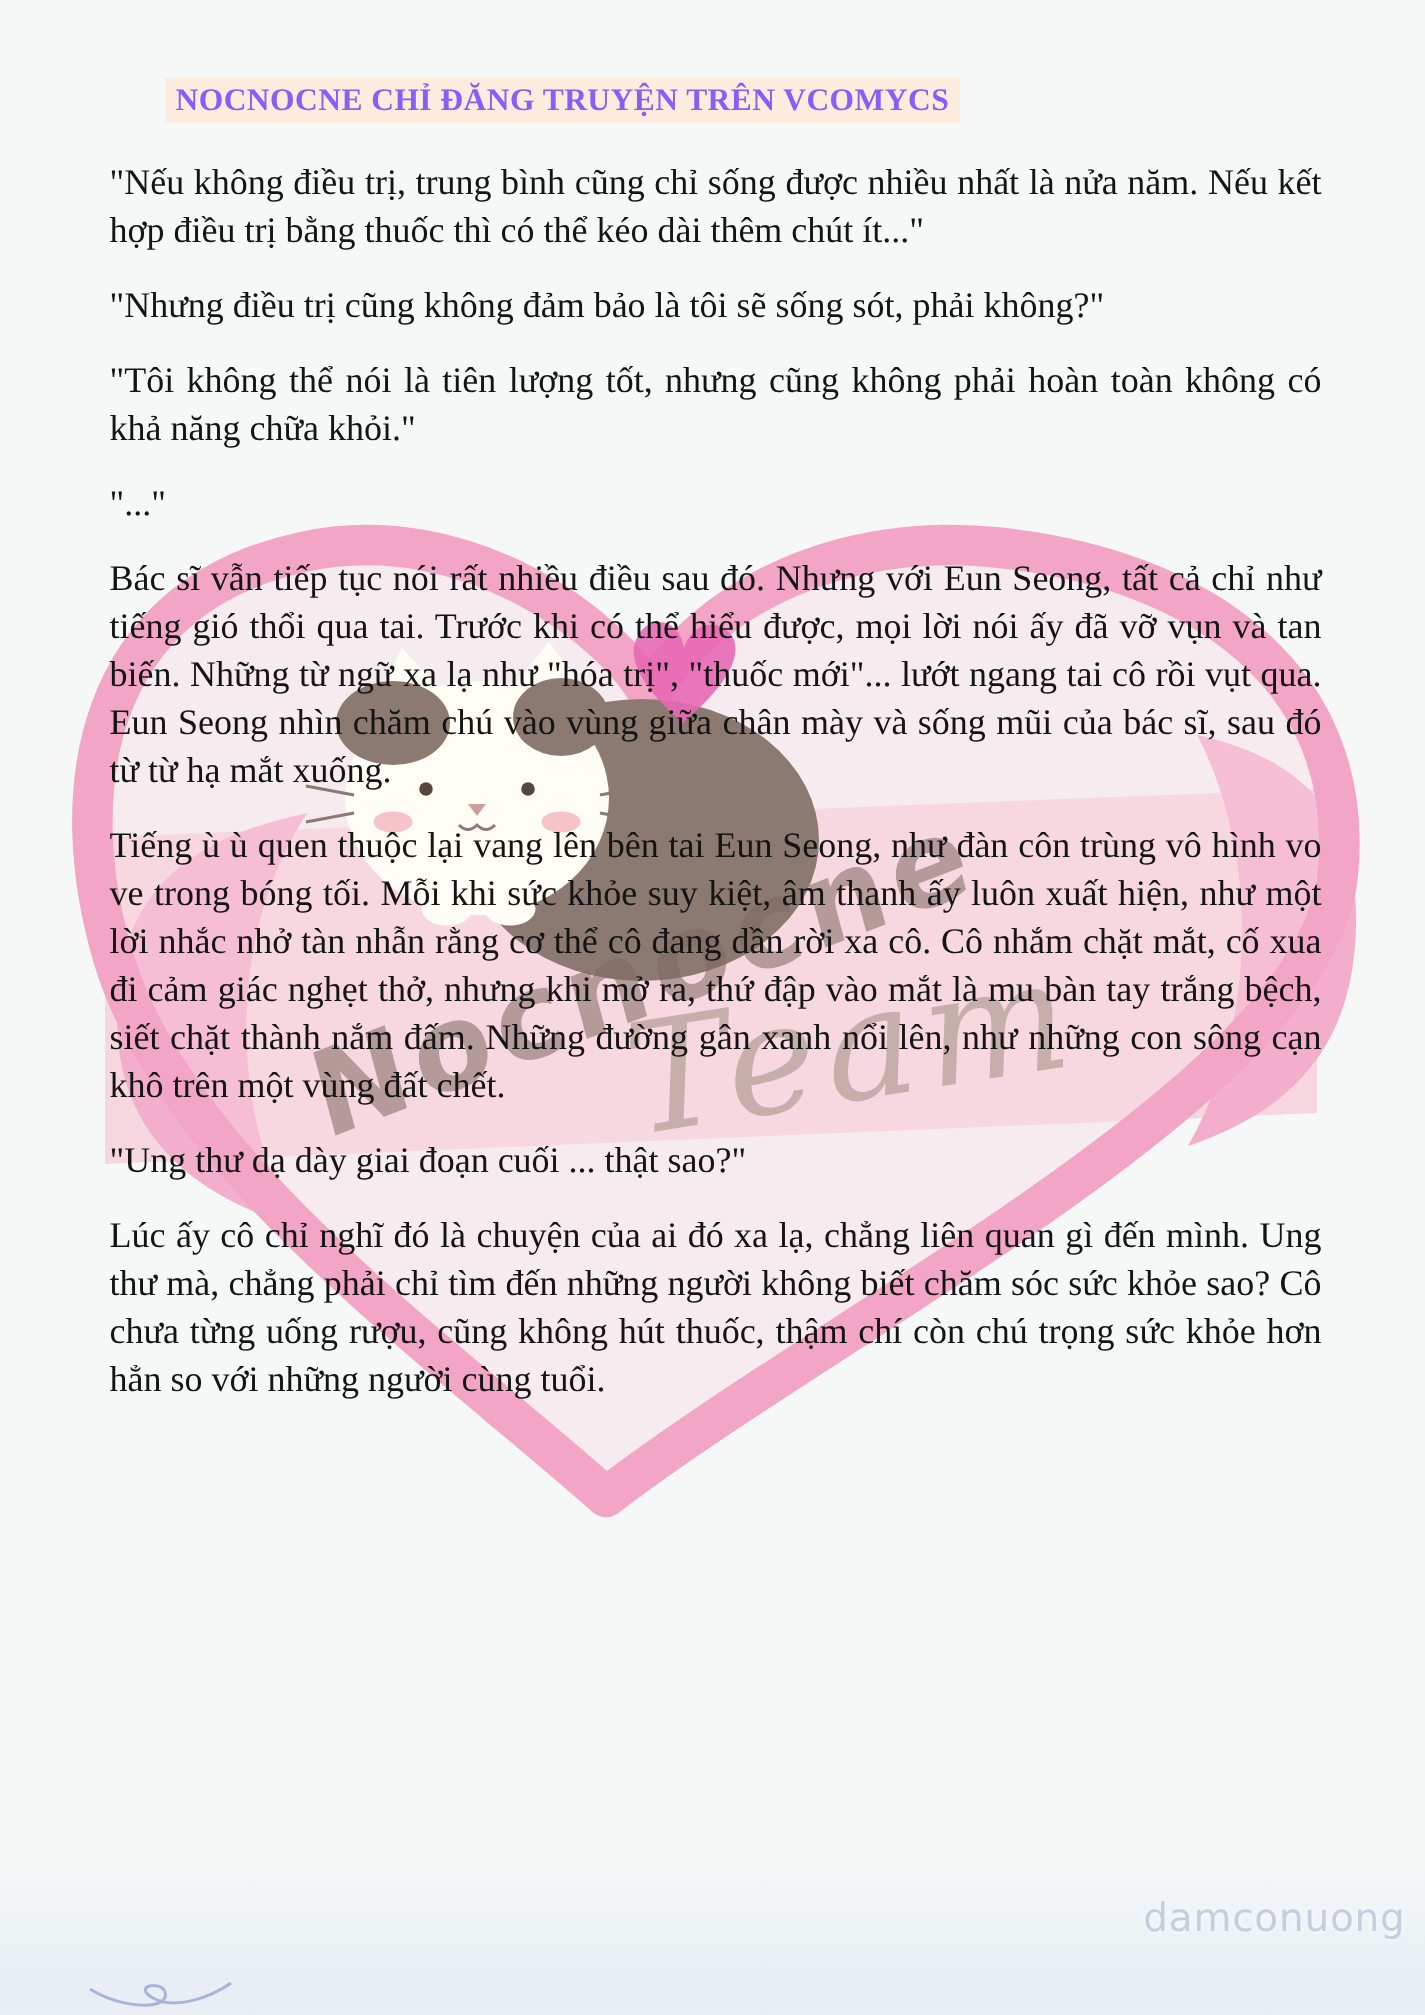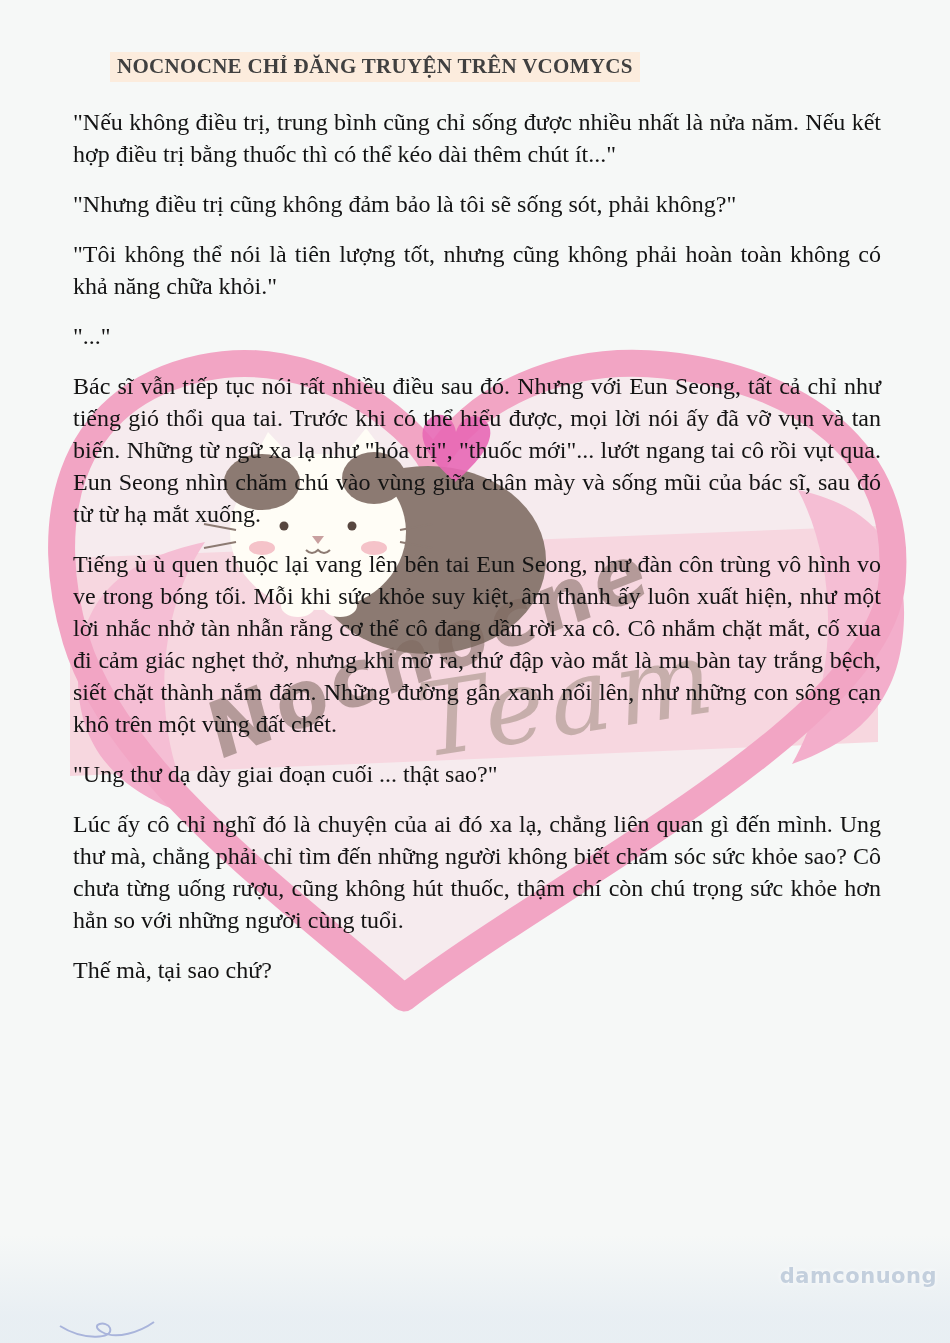--- a/index.html
+++ b/index.html
@@ -22,21 +22,21 @@
     position:absolute;left:428px;top:662px;
     font-family:"DejaVu Serif", serif;font-style:italic;font-weight:400;
     font-size:102px;letter-spacing:6px;
     color:rgba(158,141,128,0.55);
     transform:rotate(-9deg);transform-origin:left bottom;
     white-space:nowrap;
   }
   
   .notice{
     position:absolute;left:110px;top:52px;z-index:2;
-    background:#fcecdd;color:#404040;
+    background:#fcecdd;color:#8b5cf6;
     font-weight:700;font-size:21px;letter-spacing:0.3px;
     padding:2px 7px 3px;white-space:nowrap;
   }
   
   .content{
     position:absolute;left:73px;top:106px;width:808px;z-index:2;
   }
   .content p{
     margin:0 0 18px 0;
     font-size:24px;line-height:32px;color:#141414;
@@ -50,22 +50,22 @@
   }
   .site-logo{
     position:absolute;left:28px;top:1282px;z-index:3;
     font-family:"DejaVu Sans", sans-serif;font-style:italic;font-weight:700;
     font-size:33px;letter-spacing:1px;color:#a9b4db;line-height:1;
   }
   .site-logo::first-letter{font-size:47px;}
   .logo-flourish{position:absolute;left:58px;top:1318px;z-index:3;}
   .credit{
     position:absolute;right:13px;top:1264px;z-index:3;
-    font-family:"DejaVu Sans", sans-serif;font-weight:700;
-    font-size:21px;letter-spacing:0.5px;color:#c3cfdd;
+    font-family:"DejaVu Sans", sans-serif;font-weight:400;
+    font-size:26px;letter-spacing:0.5px;color:#c3cfdd;
     text-shadow:0 0 5px rgba(255,255,255,0.9);
   }
 </style>
 </head>
 <body>
 
 <div class="page">
 
   <div class="wm-layer">
     <svg width="950" height="1343" viewBox="0 0 950 1343">
@@ -117,21 +117,20 @@
 
   <div class="content">
     <p>"Nếu không điều trị, trung bình cũng chỉ sống được nhiều nhất là nửa năm. Nếu kết hợp điều trị bằng thuốc thì có thể kéo dài thêm chút ít..."</p>
     <p>"Nhưng điều trị cũng không đảm bảo là tôi sẽ sống sót, phải không?"</p>
     <p>"Tôi không thể nói là tiên lượng tốt, nhưng cũng không phải hoàn toàn không có khả năng chữa khỏi."</p>
     <p>"..."</p>
     <p>Bác sĩ vẫn tiếp tục nói rất nhiều điều sau đó. Nhưng với Eun Seong, tất cả chỉ như tiếng gió thổi qua tai. Trước khi có thể hiểu được, mọi lời nói ấy đã vỡ vụn và tan biến. Những từ ngữ xa lạ như "hóa trị", "thuốc mới"... lướt ngang tai cô rồi vụt qua. Eun Seong nhìn chăm chú vào vùng giữa chân mày và sống mũi của bác sĩ, sau đó từ từ hạ mắt xuống.</p>
     <p>Tiếng ù ù quen thuộc lại vang lên bên tai Eun Seong, như đàn côn trùng vô hình vo ve trong bóng tối. Mỗi khi sức khỏe suy kiệt, âm thanh ấy luôn xuất hiện, như một lời nhắc nhở tàn nhẫn rằng cơ thể cô đang dần rời xa cô. Cô nhắm chặt mắt, cố xua đi cảm giác nghẹt thở, nhưng khi mở ra, thứ đập vào mắt là mu bàn tay trắng bệch, siết chặt thành nắm đấm. Những đường gân xanh nổi lên, như những con sông cạn khô trên một vùng đất chết.</p>
     <p>"Ung thư dạ dày giai đoạn cuối ... thật sao?"</p>
     <p>Lúc ấy cô chỉ nghĩ đó là chuyện của ai đó xa lạ, chẳng liên quan gì đến mình. Ung thư mà, chẳng phải chỉ tìm đến những người không biết chăm sóc sức khỏe sao? Cô chưa từng uống rượu, cũng không hút thuốc, thậm chí còn chú trọng sức khỏe hơn hẳn so với những người cùng tuổi.</p>
-    <p>Thế mà, tại sao chứ?</p>
   </div>
 
   <div class="footer-wash"></div>
   <svg class="logo-flourish" width="100" height="24" viewBox="0 0 100 24">
     <path d="M 2 8 C 24 22, 56 22, 52 10 C 49 2, 30 6, 44 14 C 58 22, 82 14, 96 4" stroke="#a9b4db" stroke-width="2" fill="none"></path>
   </svg>
   <div class="credit">damconuong</div>
 
 </div>
 

